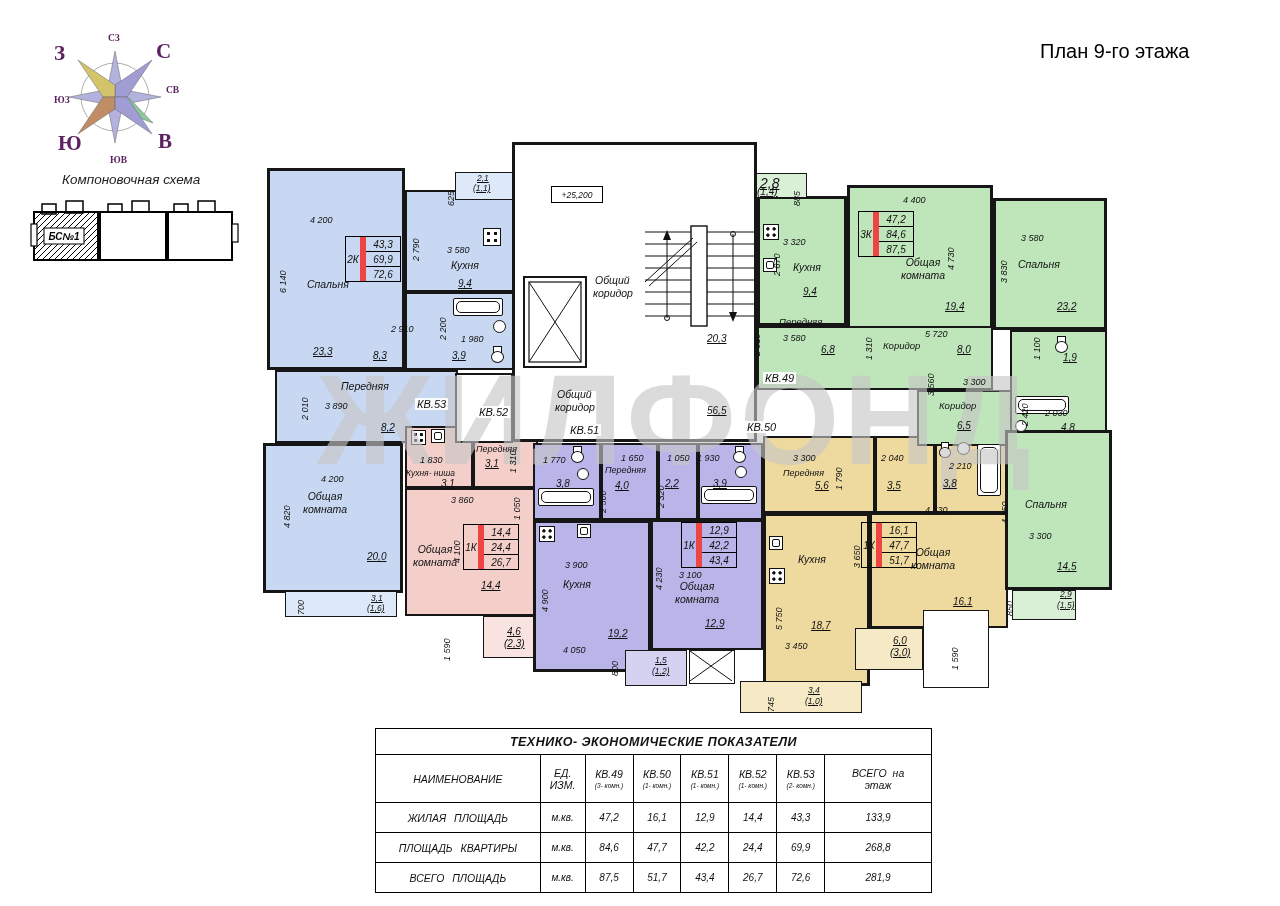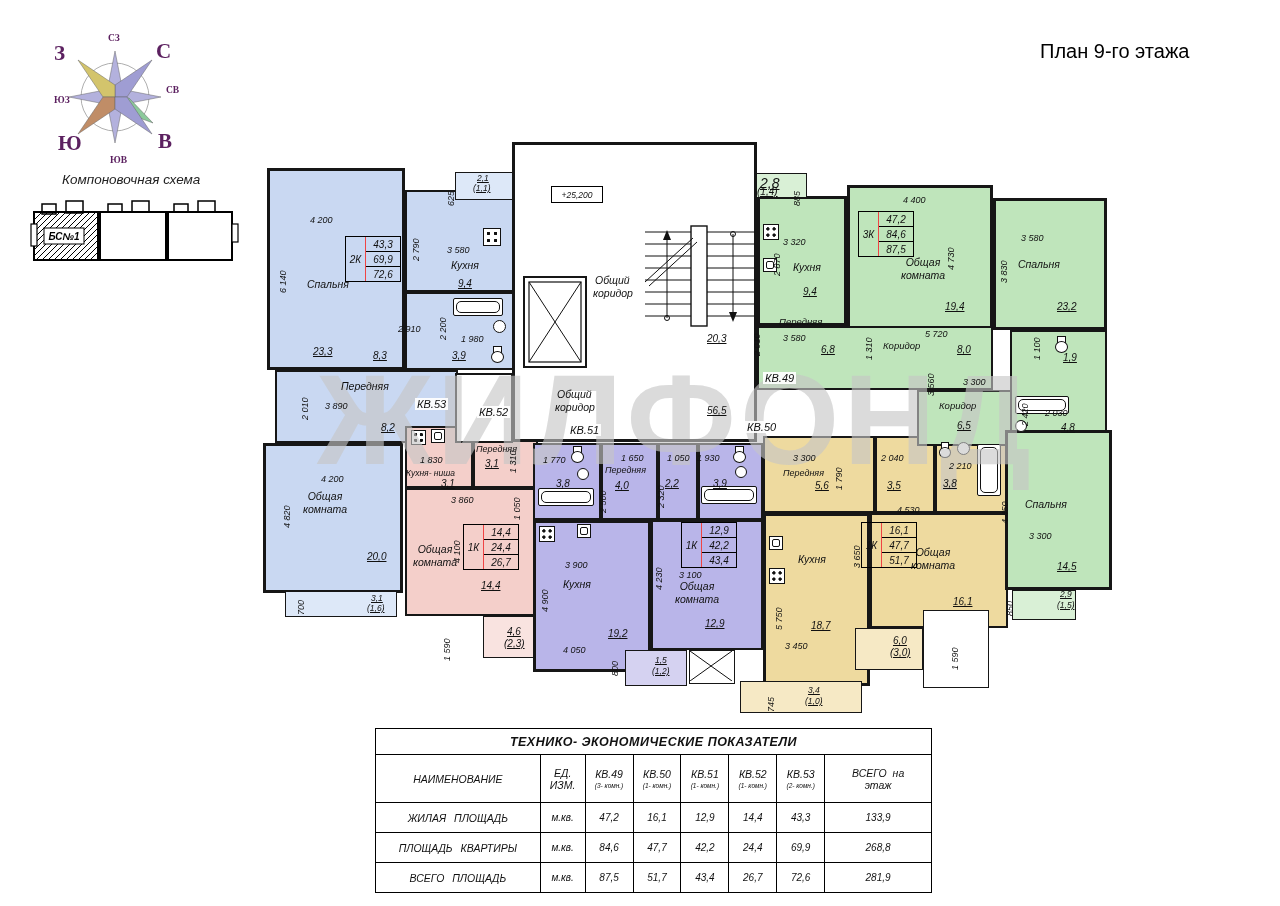--- a/index.html
+++ b/index.html
@@ -9,21 +9,21 @@
 .rm{position:absolute;border:2px solid #161616;z-index:1}
 .rm.thick{border-width:3px}
 .rm.thin{border-width:1.5px}
 .dim{position:absolute;font-size:9px;font-style:italic;white-space:nowrap;z-index:6;line-height:1}
 .vdim{position:absolute;font-size:9px;font-style:italic;white-space:nowrap;z-index:6;line-height:1;transform:rotate(-90deg);transform-origin:0 0}
 .rname{position:absolute;font-size:10.5px;font-style:italic;white-space:nowrap;z-index:6;line-height:1.2}
 .rname.wrap{white-space:normal;width:60px;text-align:center}
 .rarea{position:absolute;font-size:10px;font-style:italic;text-decoration:underline;white-space:nowrap;z-index:6;line-height:1.1}
 .kv{position:absolute;font-size:11px;font-style:italic;background:rgba(255,255,255,.92);padding:0 2px;z-index:8;white-space:nowrap}
 .statbox{position:absolute;display:flex;border:1px solid #000;z-index:6}
-.statbox .t{width:20px;display:flex;align-items:center;justify-content:center;font-size:10px;font-style:italic;border-right:1px solid #ef4444}
+.statbox .t{width:20px;display:flex;align-items:center;justify-content:center;font-size:10px;font-style:italic;border-right:6px solid #ef4444}
 .statbox .vals{display:flex;flex-direction:column}
 .statbox .vals span{font-size:10px;font-style:italic;padding:1.5px 5px;border-bottom:1px solid #000;text-align:center;min-width:34px}
 .statbox .vals span:last-child{border-bottom:none}
 #watermark{position:absolute;left:62px;top:228px;font-size:128px;font-weight:bold;color:#c6c6c6;opacity:.62;z-index:5;letter-spacing:4px;line-height:1;font-family:"Liberation Sans",sans-serif}
 .tub{position:absolute;background:#fff;border:1.5px solid #111;border-radius:2px;z-index:3}
 .tub::before{content:"";position:absolute;inset:2px;border:1px solid #111;border-radius:5px}
 .wc{position:absolute;z-index:3}
 .wc::before{content:"";position:absolute;left:2px;right:2px;top:0;height:6px;background:#fff;border:1px solid #111}
 .wc::after{content:"";position:absolute;left:0;right:0;top:5px;bottom:0;background:#fff;border:1px solid #111;border-radius:50%}
 .sink{position:absolute;background:#fff;border:1.5px solid #111;border-radius:50%;z-index:3}
@@ -190,21 +190,21 @@
   <span class="kv" style="left:508px;top:244px">КВ.49</span>
 
   <span class="dim" style="left:55px;top:88px">4 200</span>
   <span class="vdim" style="left:24px;top:165px">6 140</span>
   <span class="rname" style="left:52px;top:150px">Спальня</span>
   <span class="rarea" style="left:58px;top:218px">23,3</span>
   <span class="vdim" style="left:157px;top:133px">2 790</span>
   <span class="dim" style="left:192px;top:118px">3 580</span>
   <span class="rname" style="left:196px;top:131px">Кухня</span>
   <span class="rarea" style="left:203px;top:150px">9,4</span>
-  <span class="dim" style="left:143px;top:197px">2 910</span>
+  <span class="dim" style="left:136px;top:197px">2 910</span>
   <span class="vdim" style="left:184px;top:212px">2 200</span>
   <span class="dim" style="left:206px;top:207px">1 980</span>
   <span class="rarea" style="left:118px;top:222px">8,3</span>
   <span class="rarea" style="left:197px;top:222px">3,9</span>
   <span class="rname" style="left:86px;top:252px">Передняя</span>
   <span class="dim" style="left:70px;top:274px">3 890</span>
   <span class="vdim" style="left:46px;top:292px">2 010</span>
   <span class="rarea" style="left:126px;top:294px">8,2</span>
   <span class="dim" style="left:66px;top:347px">4 200</span>
   <span class="vdim" style="left:28px;top:400px">4 820</span>
@@ -285,21 +285,21 @@
   <span class="vdim" style="left:580px;top:362px">1 790</span>
   <span class="rarea" style="left:560px;top:352px">5,6</span>
   <span class="dim" style="left:626px;top:326px">2 040</span>
   <span class="rarea" style="left:632px;top:352px">3,5</span>
   <span class="dim" style="left:694px;top:334px">2 210</span>
   <span class="rarea" style="left:688px;top:350px">3,8</span>
   <span class="rname" style="left:543px;top:425px">Кухня</span>
   <span class="vdim" style="left:520px;top:502px">5 750</span>
   <span class="rarea" style="left:556px;top:492px">18,7</span>
   <span class="dim" style="left:530px;top:514px">3 450</span>
-  <span class="dim" style="left:642px;top:378px">4 530</span>
+  <span class="dim" style="left:670px;top:378px">4 530</span>
   <span class="vdim" style="left:598px;top:440px">3 650</span>
   <span class="rname wrap" style="left:648px;top:418px">Общая комната</span>
   <span class="rarea" style="left:698px;top:468px">16,1</span>
   <span class="rarea" style="left:638px;top:507px">6,0</span>
   <span class="rarea" style="left:635px;top:519px">(3,0)</span>
   <span class="vdim" style="left:696px;top:542px">1 590</span>
   <span class="rarea" style="left:553px;top:558px;font-size:8.5px">3,4</span>
   <span class="rarea" style="left:550px;top:569px;font-size:8.5px">(1,0)</span>
   <span class="vdim" style="left:512px;top:584px">745</span>
   <div class="statbox" style="left:606px;top:394px">

